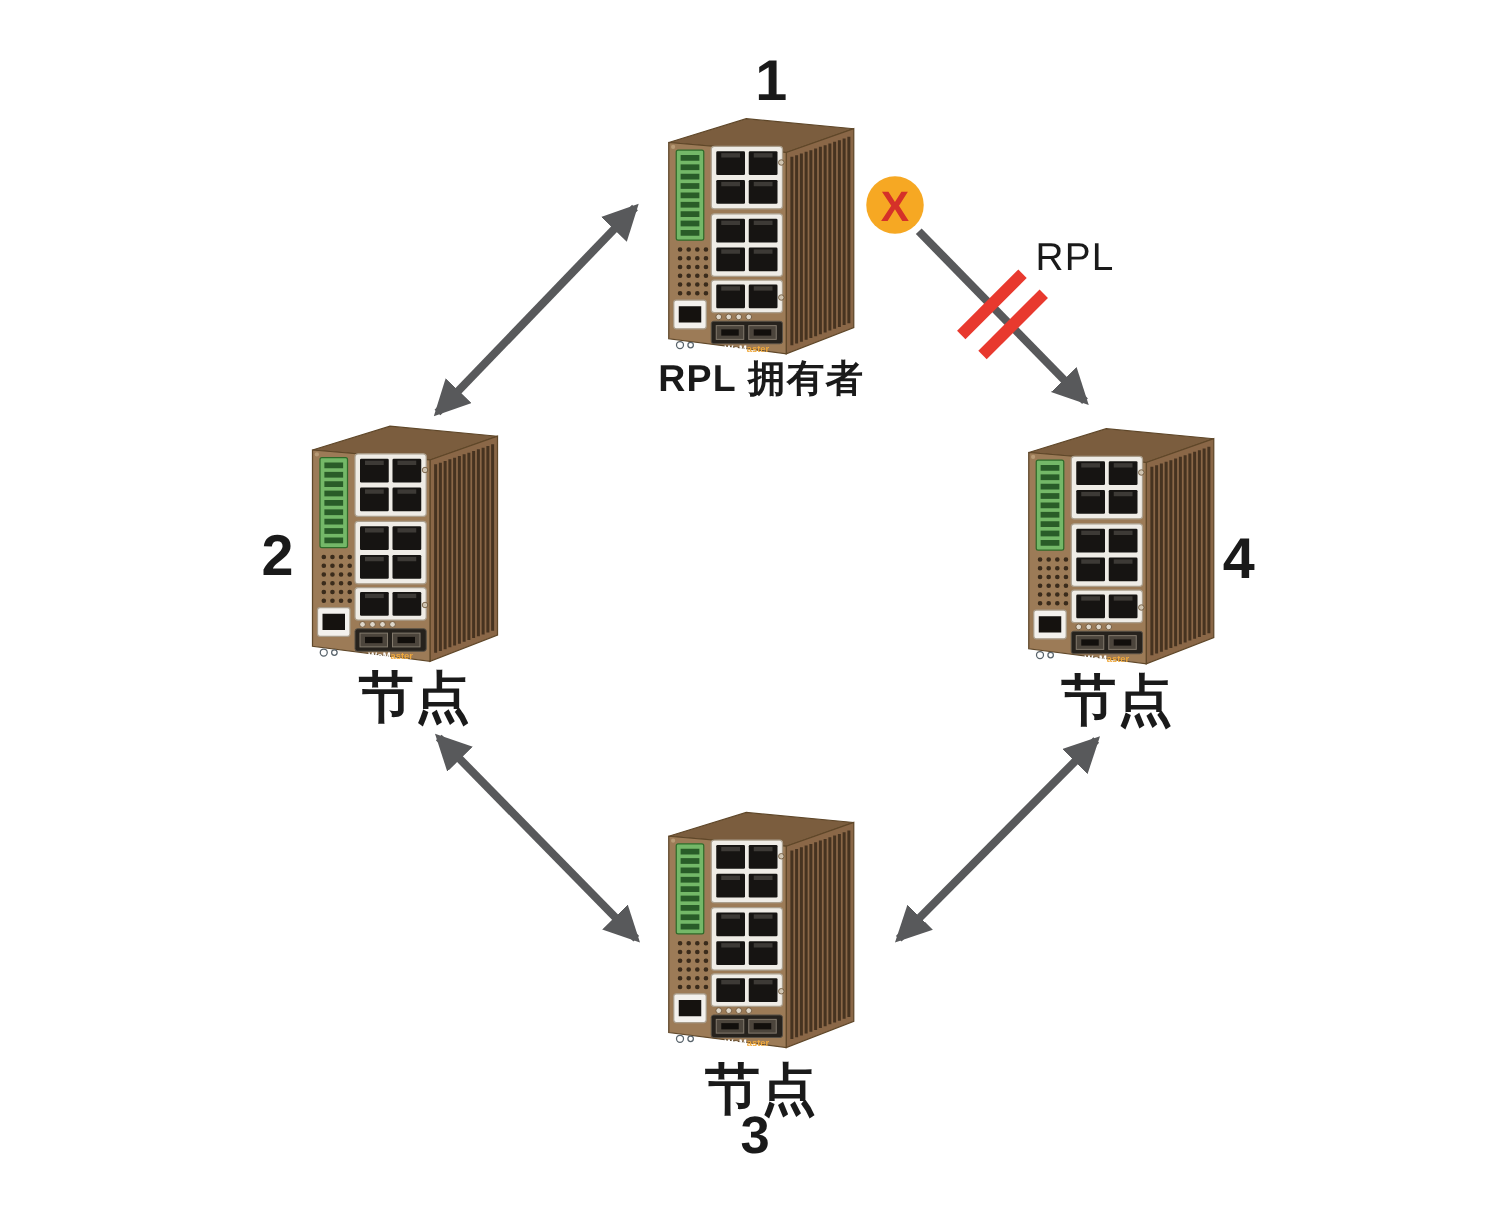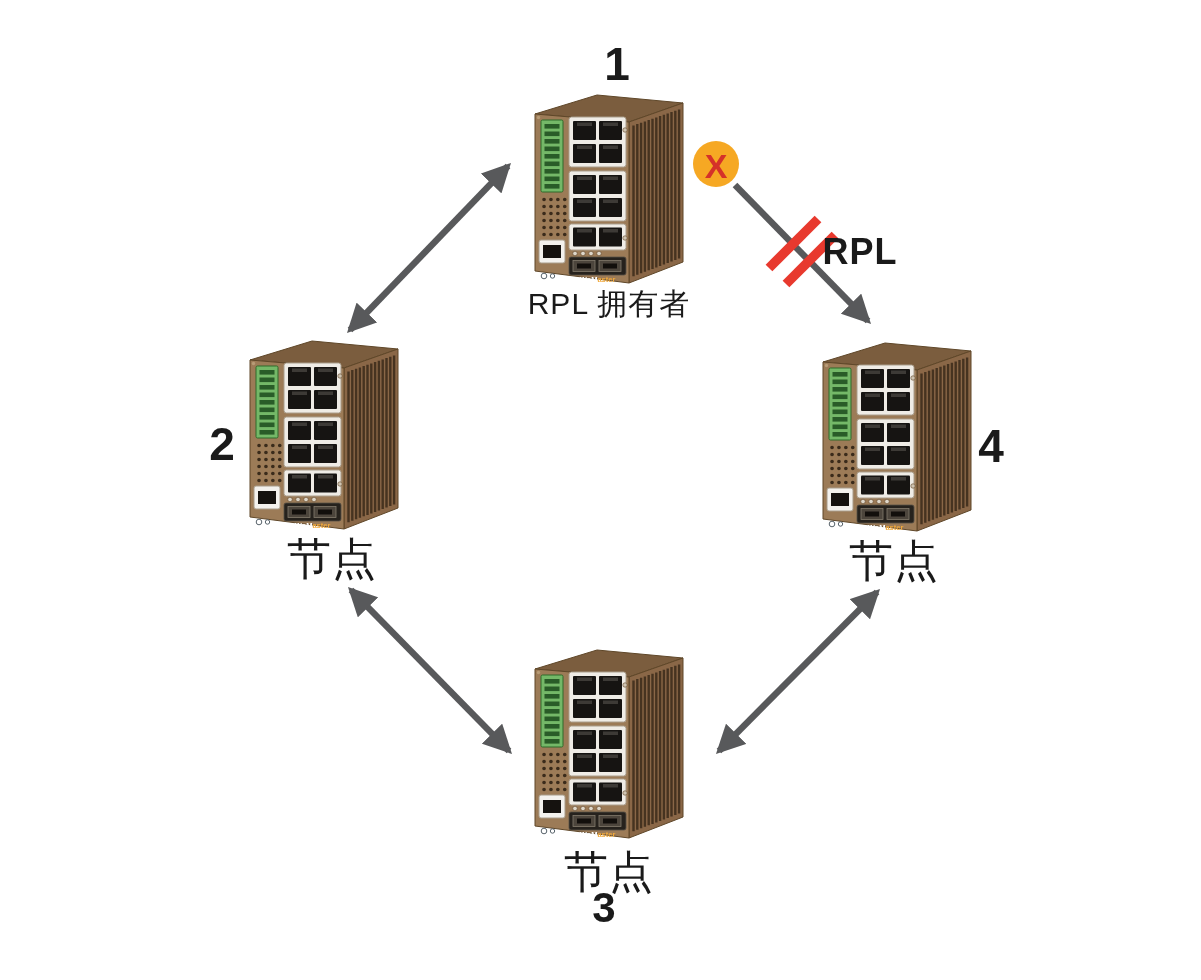--- a/index.html
+++ b/index.html
@@ -14,23 +14,23 @@
   #diagram-svg{position:absolute;left:0;top:0;}
   .lbl{
     position:absolute;
     text-align:center;
     line-height:1.05;
     color:#1a1a1a;
     white-space:nowrap;
   }
   .node-number{font-size:46px;font-weight:bold;}
   .node-number.small{font-size:42px;}
-  .node-role{font-size:30px;font-weight:400;letter-spacing:1px;}
+  .node-role{font-size:30px;font-weight:700;letter-spacing:1px;}
   .node-role.cjk{font-size:44px;}
-  .rpl-label{font-size:36px;font-weight:700;letter-spacing:1px;margin-top:43px;}
+  .rpl-label{font-size:31px;font-weight:400;letter-spacing:1px;}
 </style>
 </head>
 <body>
 
 <div id="stage">
 
   <svg id="diagram-svg" width="1201" height="980" viewBox="0 0 1201 980">
     <defs>
       <marker id="ah" viewBox="0 0 10 10" refX="8.5" refY="5" markerWidth="4.4" markerHeight="4.4" orient="auto-start-reverse">
         <path d="M0,0 L10,5 L0,10 Z" fill="#58595b"></path>

